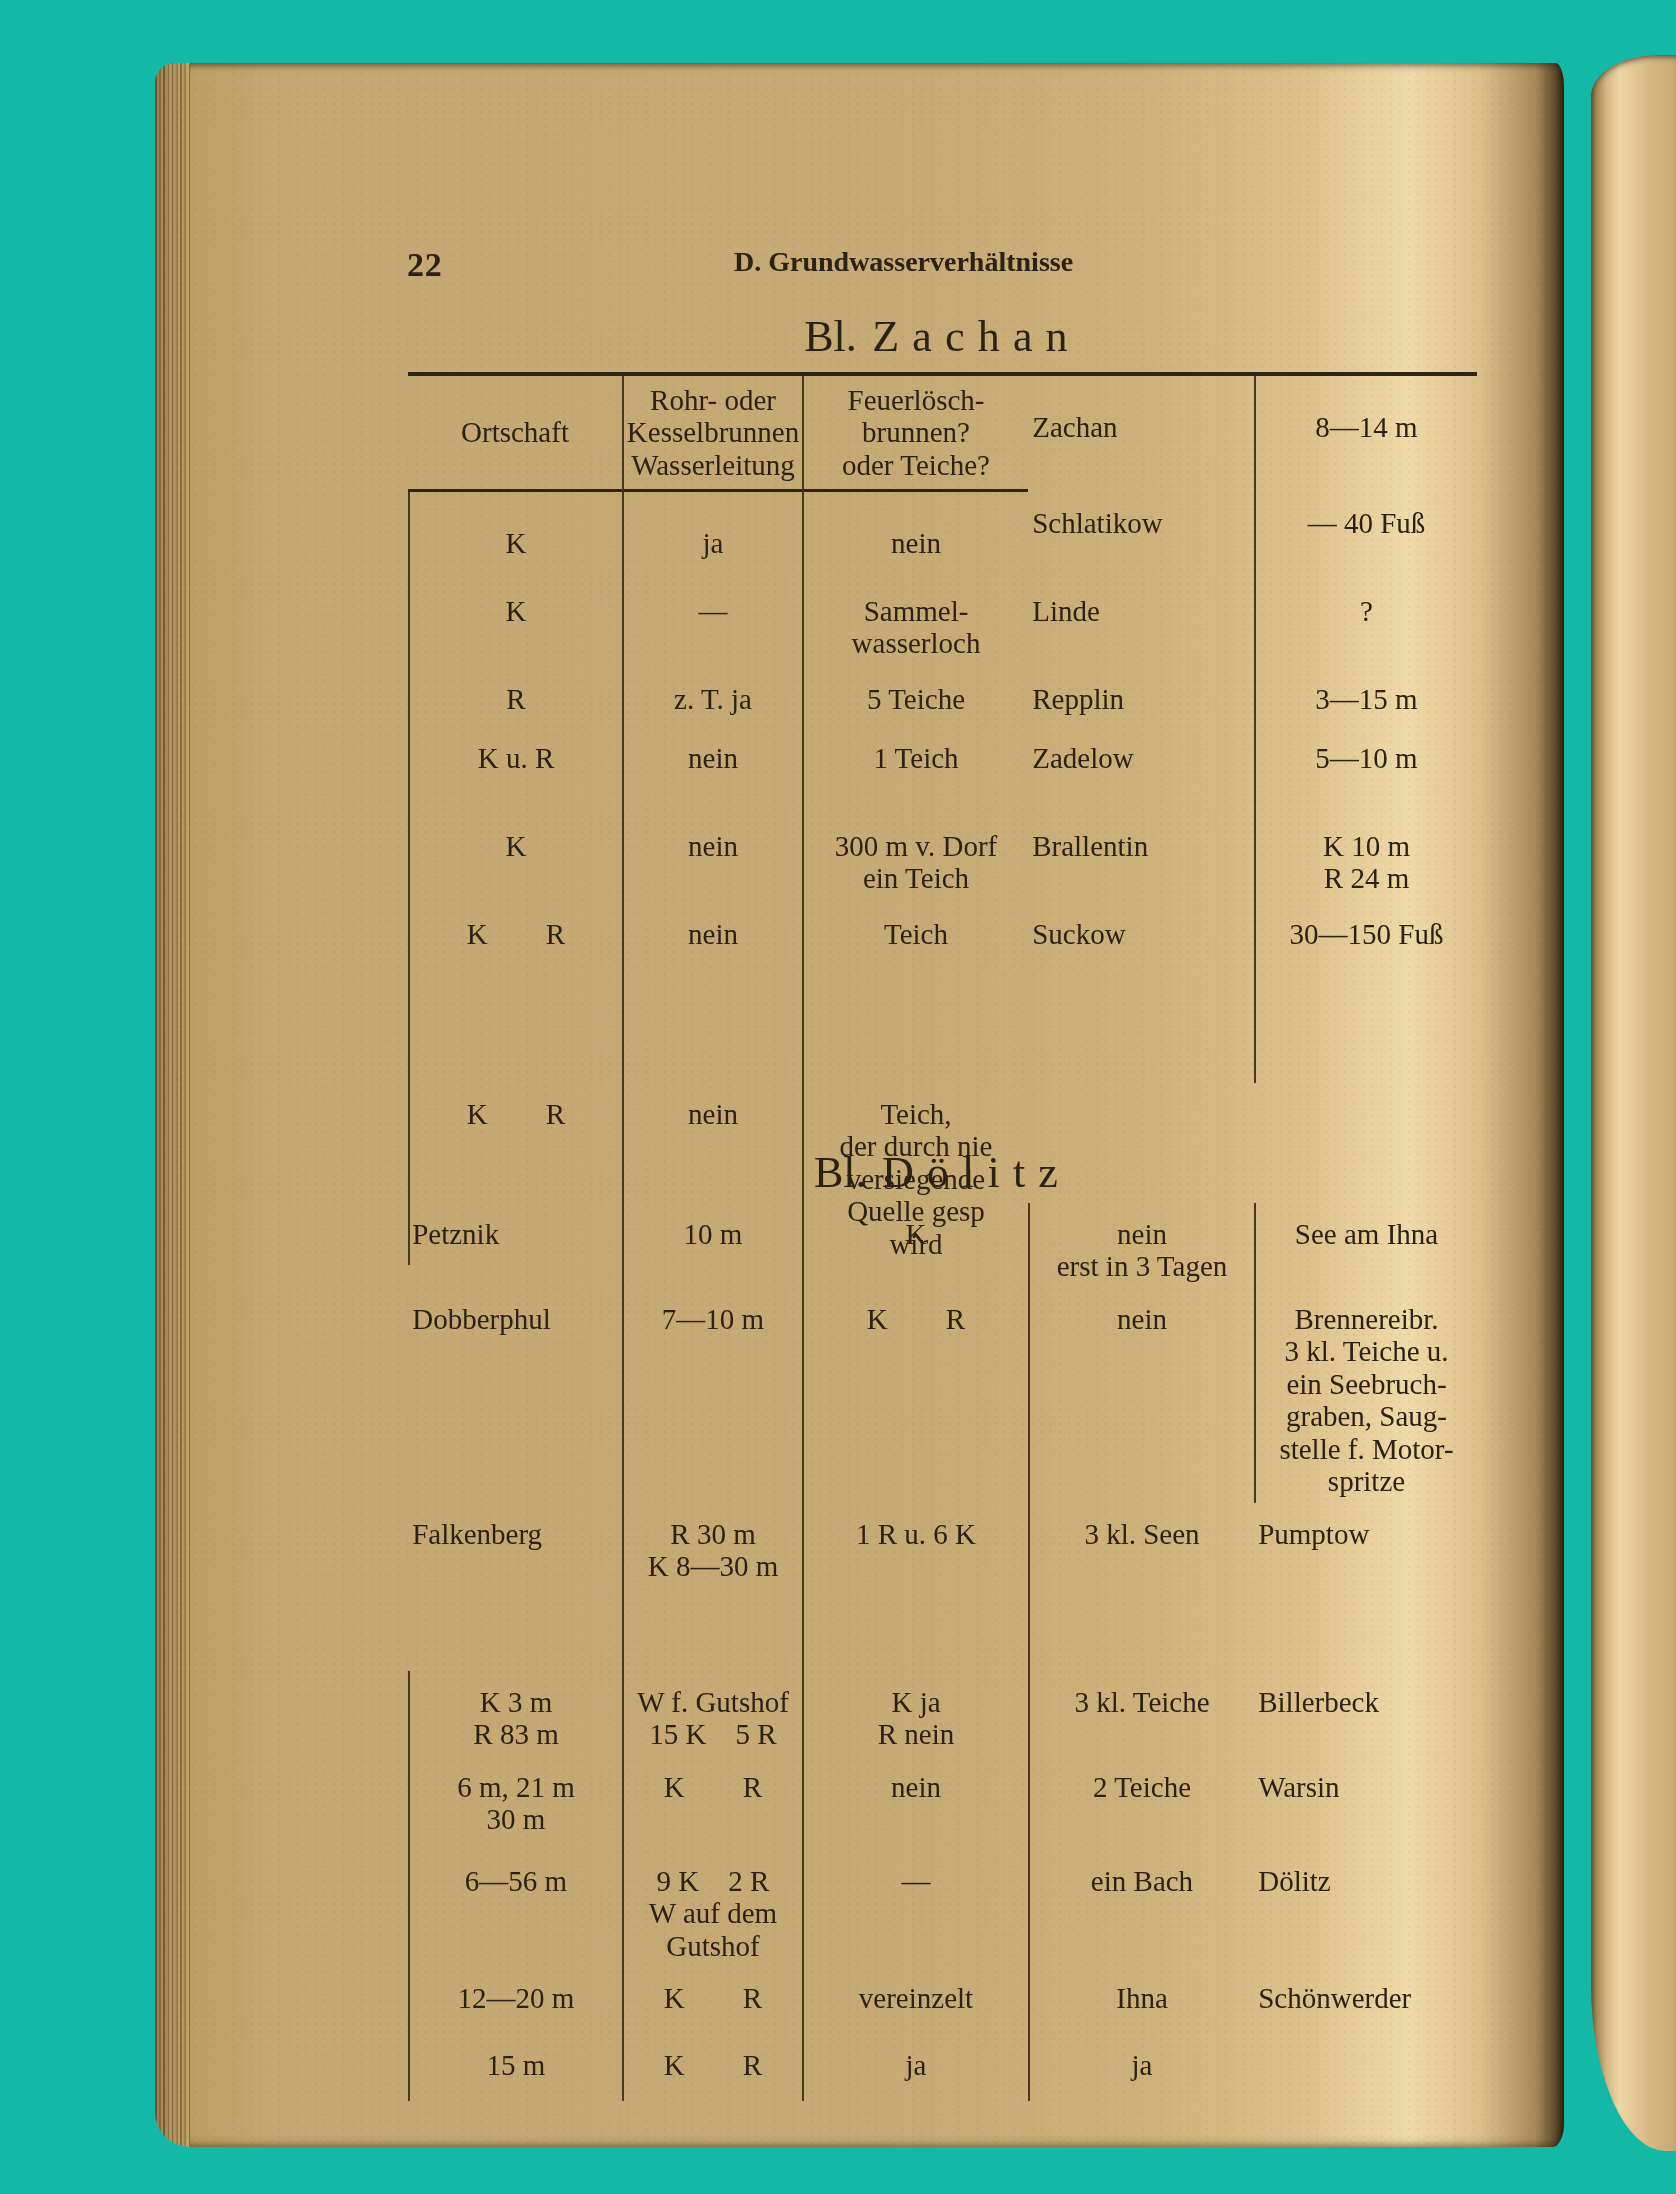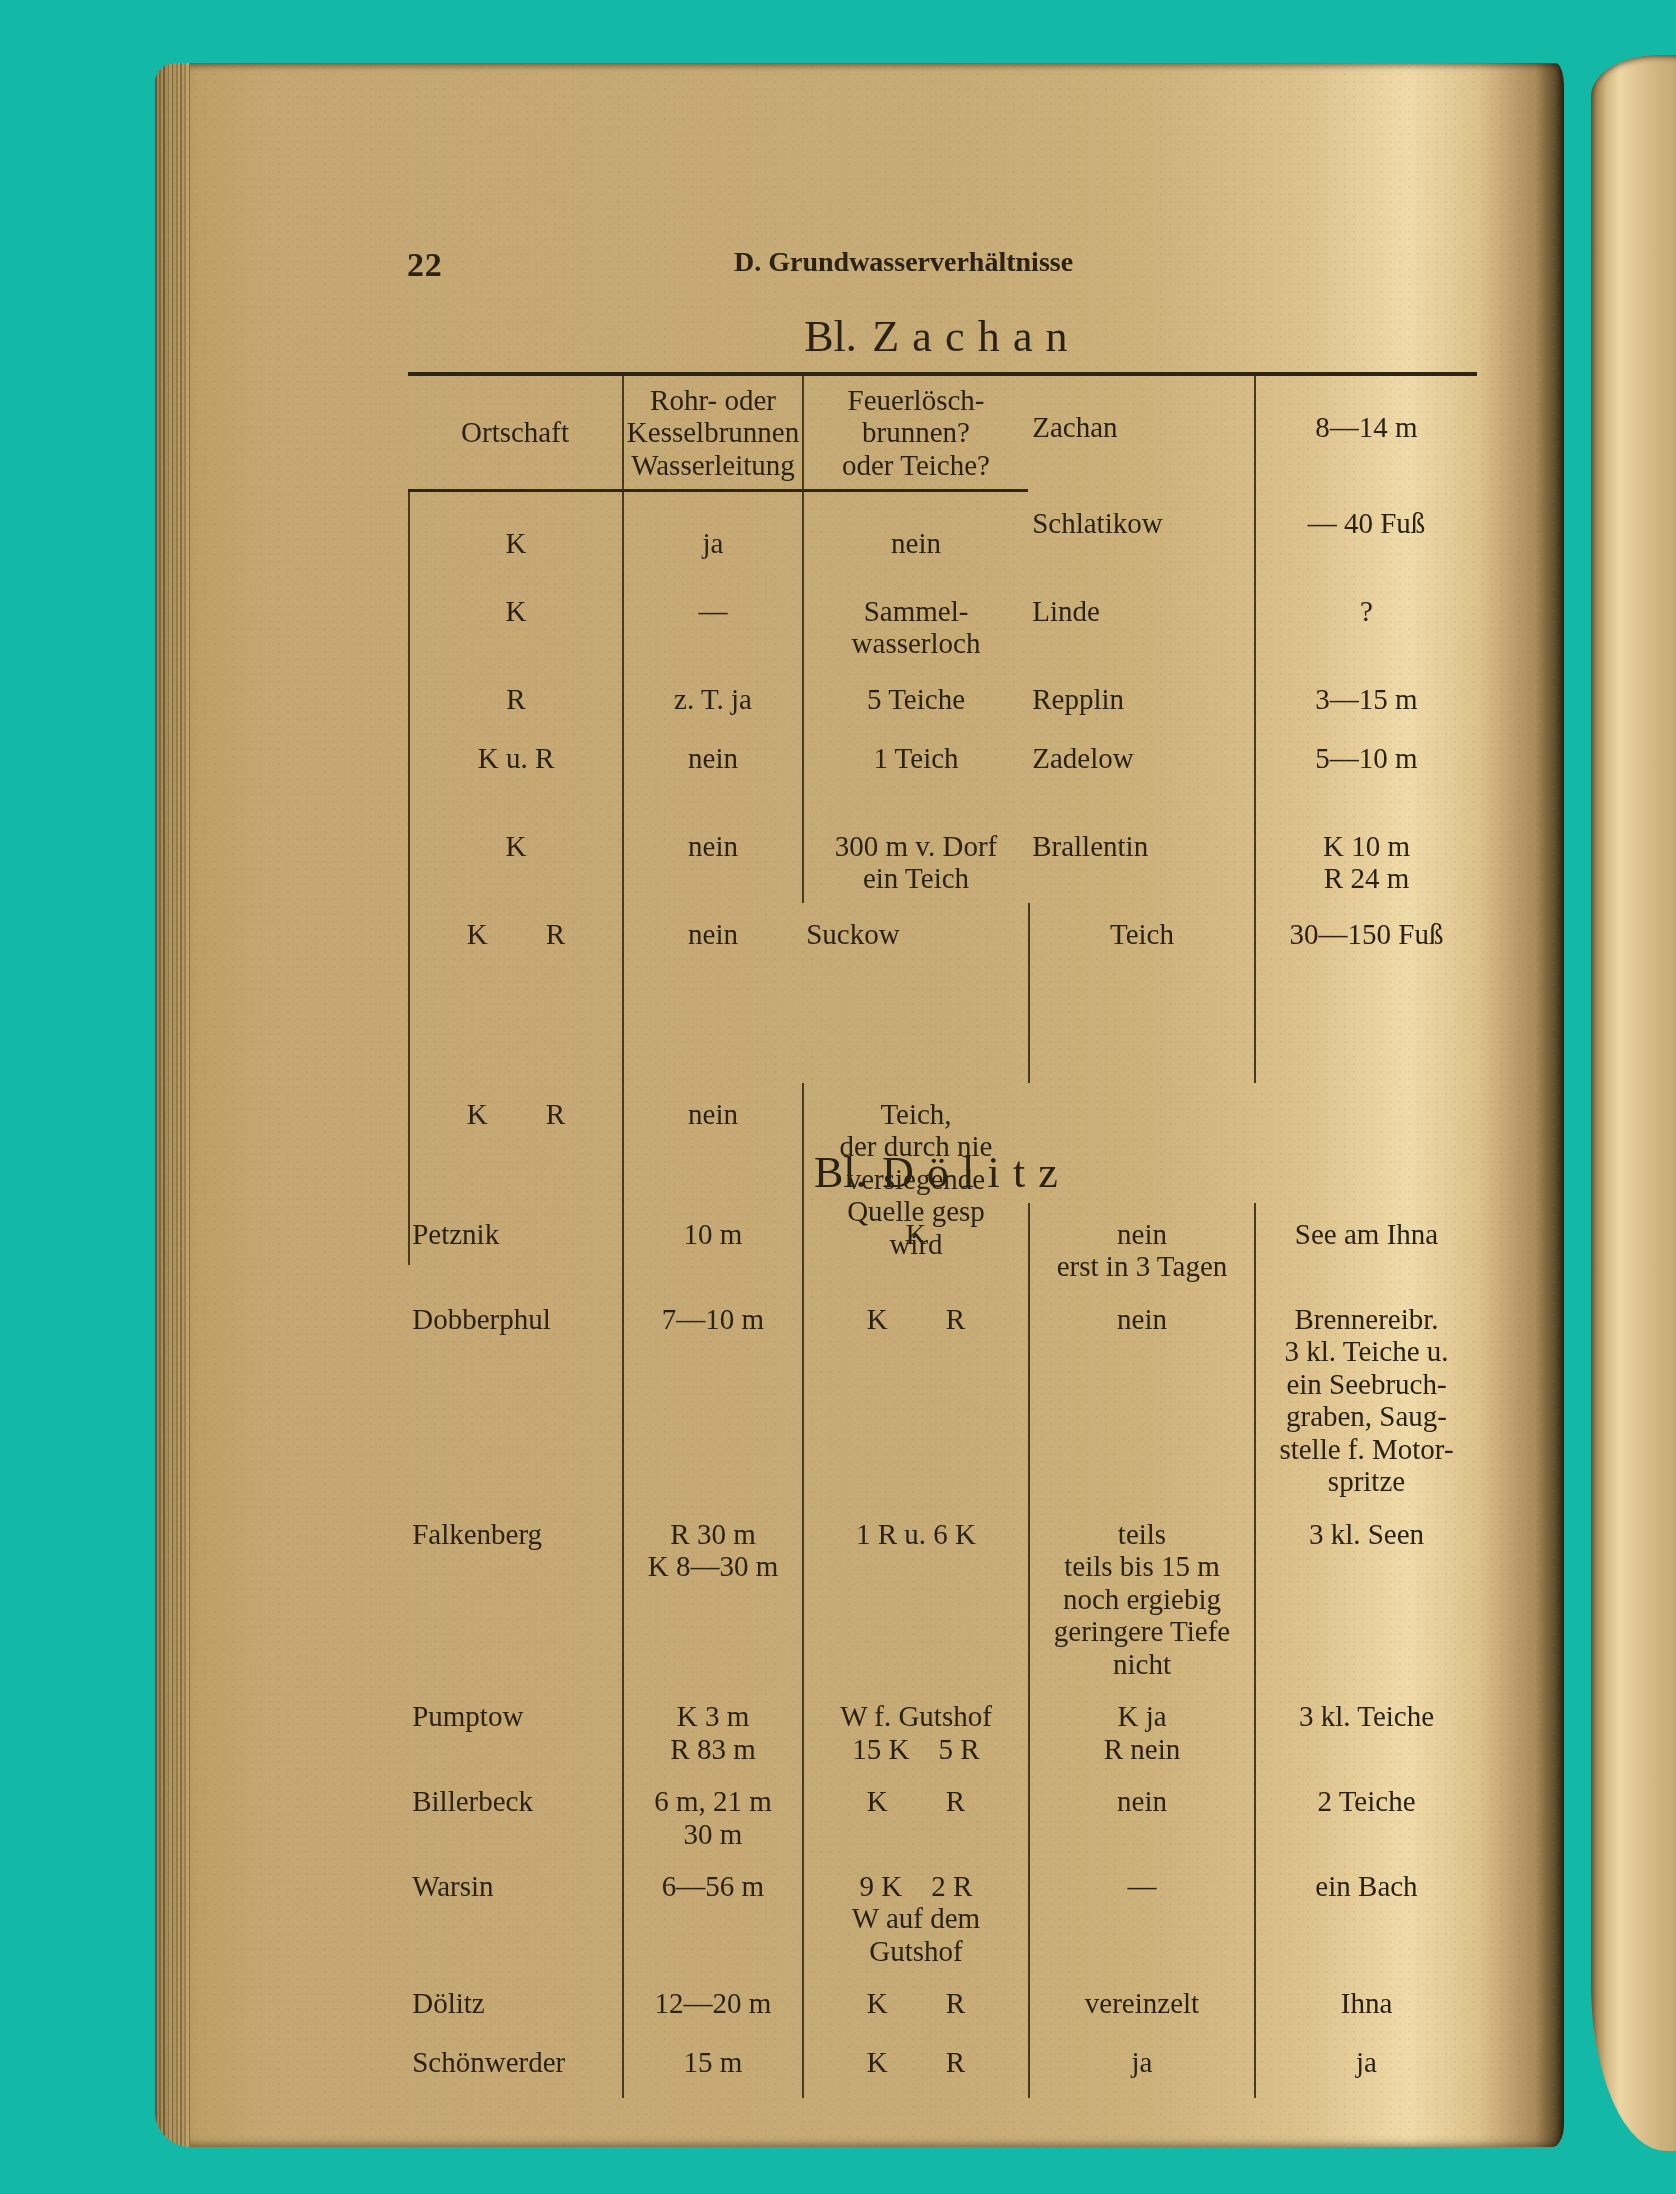--- a/index.html
+++ b/index.html
@@ -142,23 +142,23 @@
       <div class="c bl r5">K</div>
       <div class="c bl r5">nein</div>
       <div class="c bl r5">300 m v. Dorf
 ein Teich</div>
 
       <div class="c c1 r6">Brallentin</div>
       <div class="c bl r6">K 10 m
 R 24 m</div>
       <div class="c bl r6">K  R</div>
       <div class="c bl r6">nein</div>
+      <div class="c bl r6">Teich</div>
+
       <div class="c c1 r7">Suckow</div>
-
-      <div class="c bl r6">Teich</div>
       <div class="c bl r7">30—150 Fuß</div>
       <div class="c bl r7">K  R</div>
       <div class="c bl r7">nein</div>
       <div class="c bl r7">Teich,
 der durch nie
 versiegende
 Quelle gesp
 wird</div>
     </div>
 
@@ -180,25 +180,20 @@
 3 kl. Teiche u.
 ein Seebruch-
 graben, Saug-
 stelle f. Motor-
 spritze</div>
 
       <div class="c c1 q3">Falkenberg</div>
       <div class="c bl q3">R 30 m
 K 8—30 m</div>
       <div class="c bl q3">1 R u. 6 K</div>
-      <div class="c bl q3">teils
-teils bis 15 m
-noch ergiebig
-geringere Tiefe
-nicht</div>
       <div class="c bl q3">3 kl. Seen</div>
 
       <div class="c c1 q4">Pumptow</div>
       <div class="c bl q4">K 3 m
 R 83 m</div>
       <div class="c bl q4">W f. Gutshof
 15 K 5 R</div>
       <div class="c bl q4">K ja
 R nein</div>
       <div class="c bl q4">3 kl. Teiche</div>

